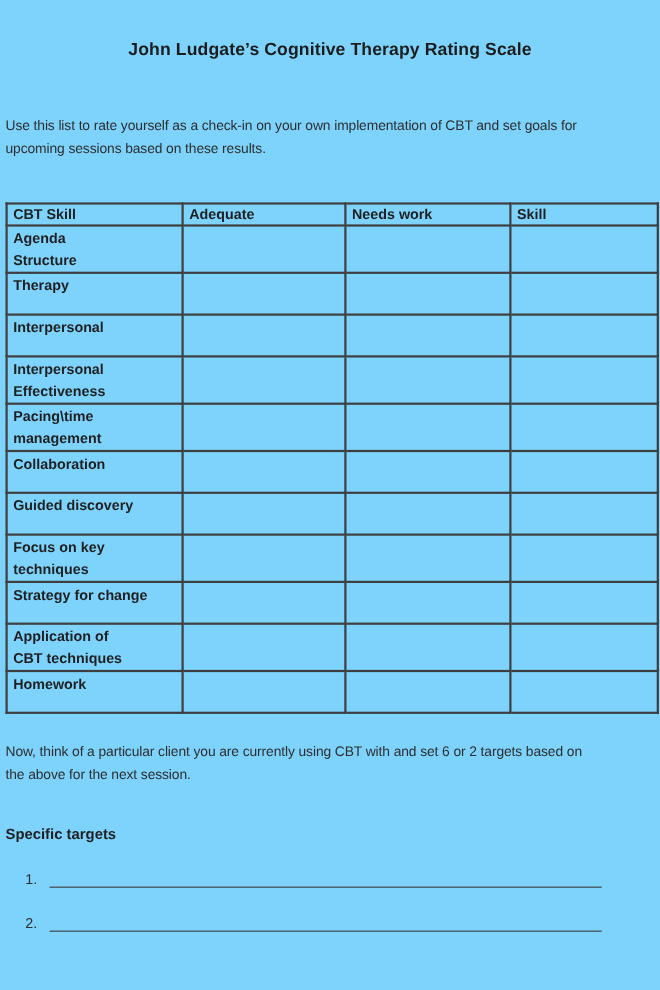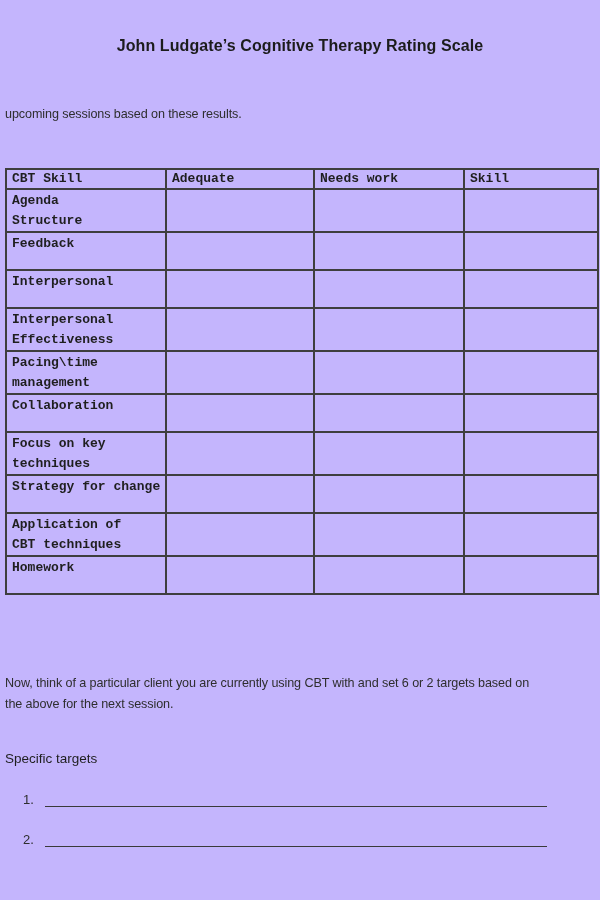--- a/index.html
+++ b/index.html
@@ -1,21 +1,21 @@
 <!DOCTYPE html>
 <html><head>
 <meta charset="utf-8">
 <style>
   * { margin: 0; padding: 0; box-sizing: border-box; }
   html, body { background: #ffffff; }
   .page {
     position: relative;
     width: 600px;
     height: 900px;
-    background: #c4b5fd;
+    background: #7dd3fc;
     font-family: "Liberation Sans", sans-serif;
     color: #2b2b2b;
     overflow: hidden;
   }
   .doc-title {
     position: absolute;
     top: 37px;
     left: 0;
     width: 600px;
     text-align: center;
@@ -31,25 +31,24 @@
     line-height: 21px;
     color: #2e2e2e;
     letter-spacing: -0.1px;
   }
   .para .line { white-space: nowrap; }
   .para-intro { top: 104px; }
   .para-outro { top: 673px; }
   .rating-table {
     position: absolute;
     left: 5px;
-    top: 168px;
+    top: 184px;
     width: 592px;
     border-collapse: collapse;
     table-layout: fixed;
-    font-family: Liberation Mono, monospace;
   }
   .rating-table th, .rating-table td {
     border: 2px solid #3e3e3e;
     vertical-align: top;
     padding: 1px 4px 0 5px;
     font-size: 13px;
     color: #1f1f1f;
     overflow: hidden;
   }
   .rating-table th {
@@ -66,21 +65,21 @@
   }
   .col-skill    { width: 160px; }
   .col-adequate { width: 148px; }
   .col-needs    { width: 150px; }
   .col-target   { width: 134px; }
   .section-heading {
     position: absolute;
     left: 5px;
     top: 751px;
     font-size: 13.5px;
-    font-weight: normal;
+    font-weight: bold;
     color: #1f1f1f;
   }
   .target-number {
     position: absolute;
     left: 23px;
     font-size: 13px;
     color: #2e2e2e;
   }
   .target-line {
     position: absolute;
@@ -95,20 +94,21 @@
   .tl-2 { top: 832px; }
 </style>
 </head>
 <body>
 
 <div class="page">
 
   <div class="doc-title">John Ludgate’s Cognitive Therapy Rating Scale</div>
 
   <div class="para para-intro">
+    <div class="line">Use this list to rate yourself as a check-in on your own implementation of CBT and set goals for</div>
     <div class="line">upcoming sessions based on these results.</div>
   </div>
 
   <table class="rating-table">
     <colgroup>
       <col class="col-skill">
         <col class="col-adequate">
         <col class="col-needs">
         <col class="col-target">
     </colgroup>
@@ -120,21 +120,21 @@
       <th>Skill</th>
     </tr>
     <tr>
       <td class="skill-label">Agenda
 Structure</td>
       <td></td>
       <td></td>
       <td></td>
     </tr>
     <tr>
-      <td class="skill-label">Feedback</td>
+      <td class="skill-label">Therapy</td>
       <td></td>
       <td></td>
       <td></td>
     </tr>
     <tr>
       <td class="skill-label">Interpersonal</td>
       <td></td>
       <td></td>
       <td></td>
     </tr>
@@ -147,20 +147,26 @@
     </tr>
     <tr>
       <td class="skill-label">Pacing\time
 management</td>
       <td></td>
       <td></td>
       <td></td>
     </tr>
     <tr>
       <td class="skill-label">Collaboration</td>
+      <td></td>
+      <td></td>
+      <td></td>
+    </tr>
+    <tr>
+      <td class="skill-label">Guided discovery</td>
       <td></td>
       <td></td>
       <td></td>
     </tr>
     <tr>
       <td class="skill-label">Focus on key
 techniques</td>
       <td></td>
       <td></td>
       <td></td>

